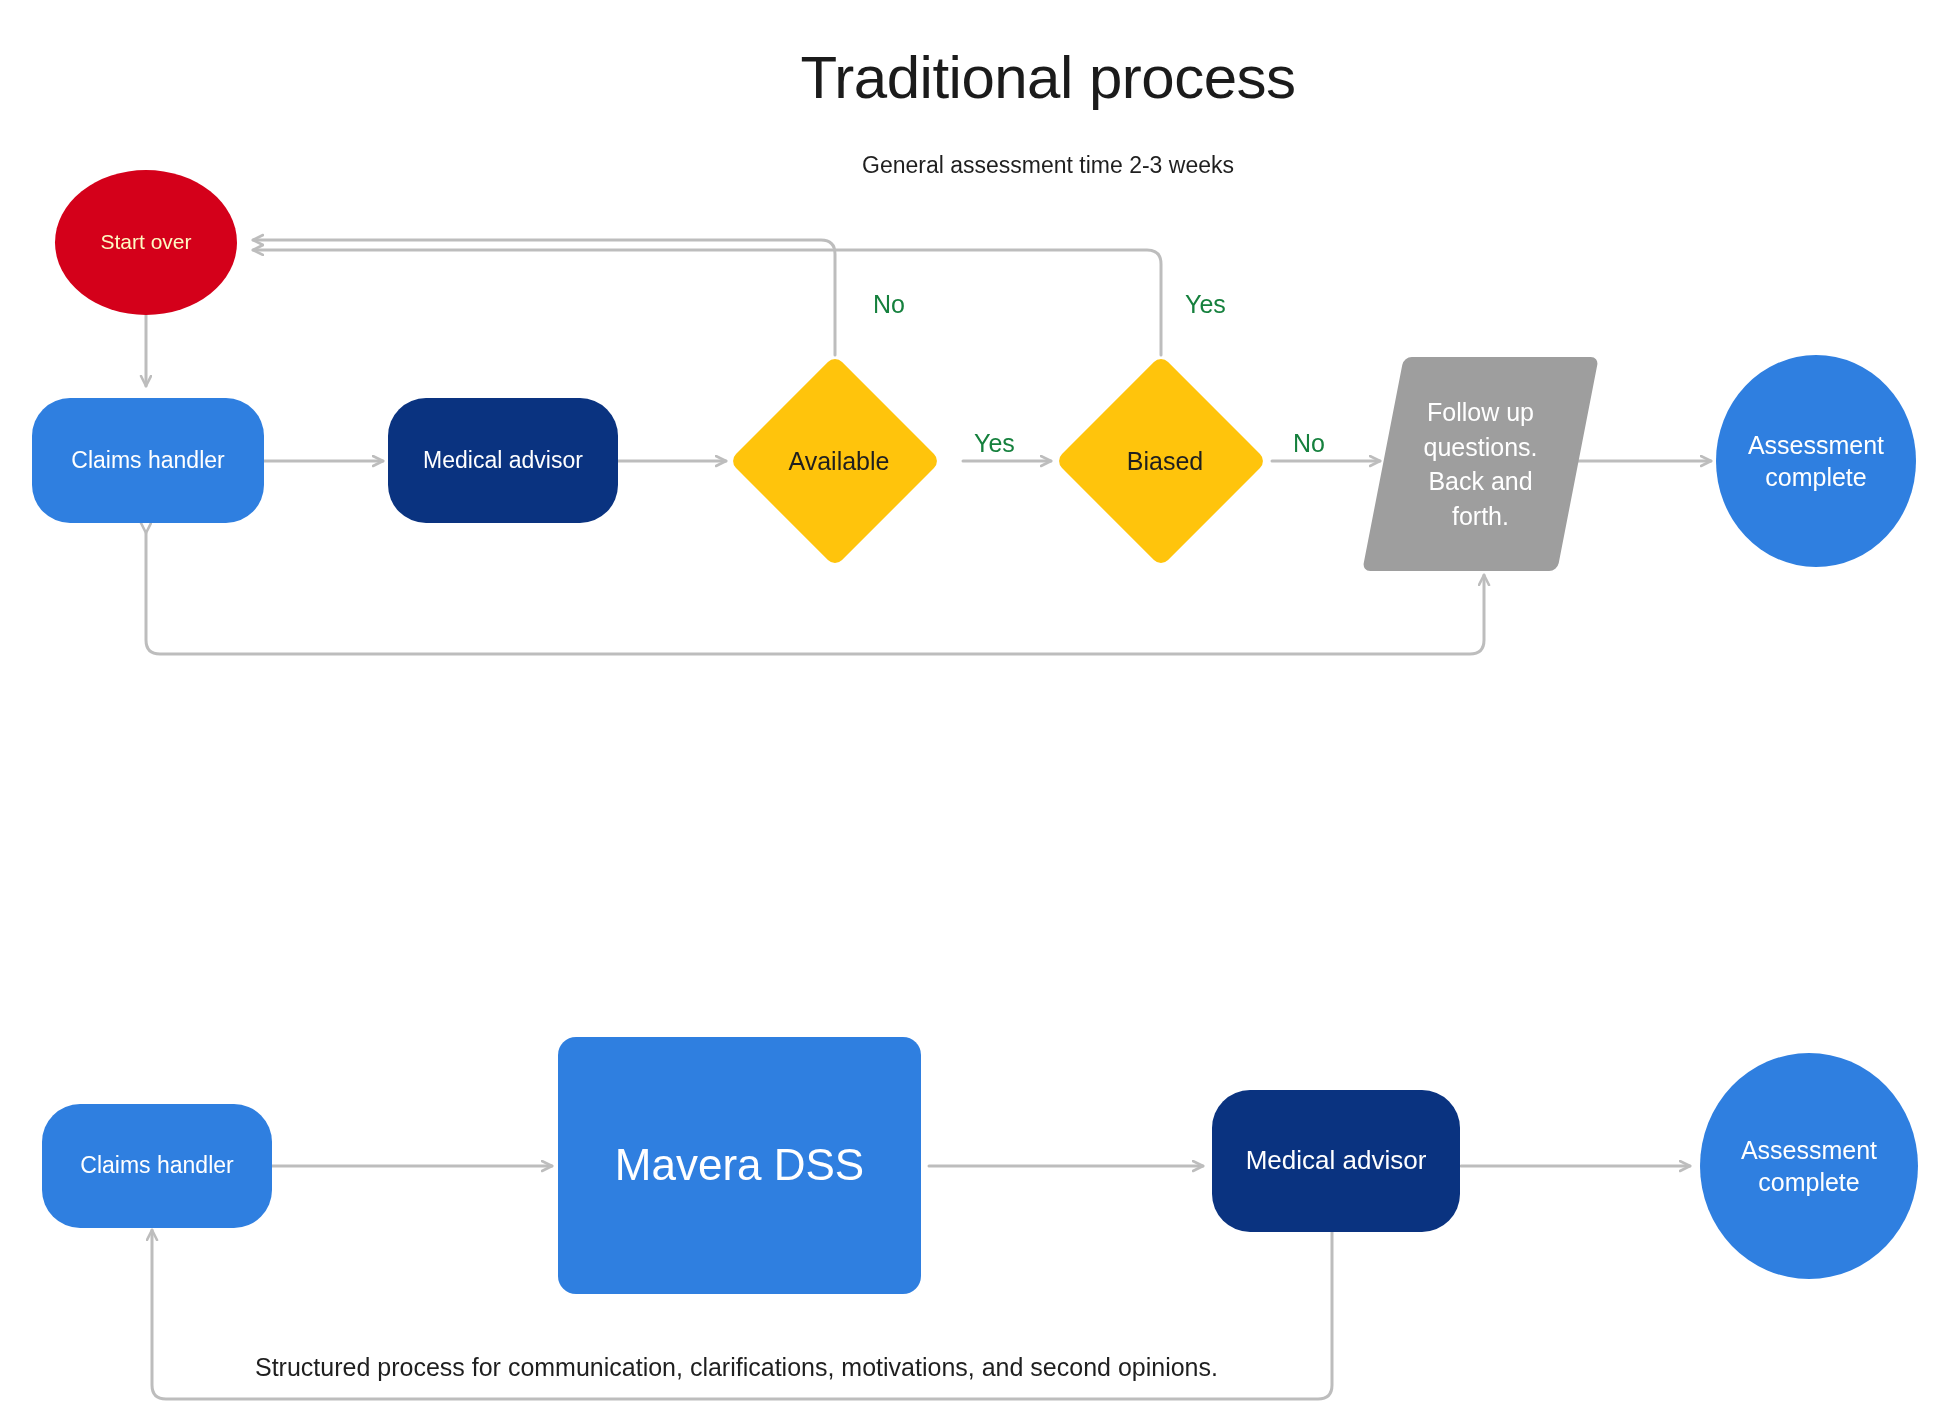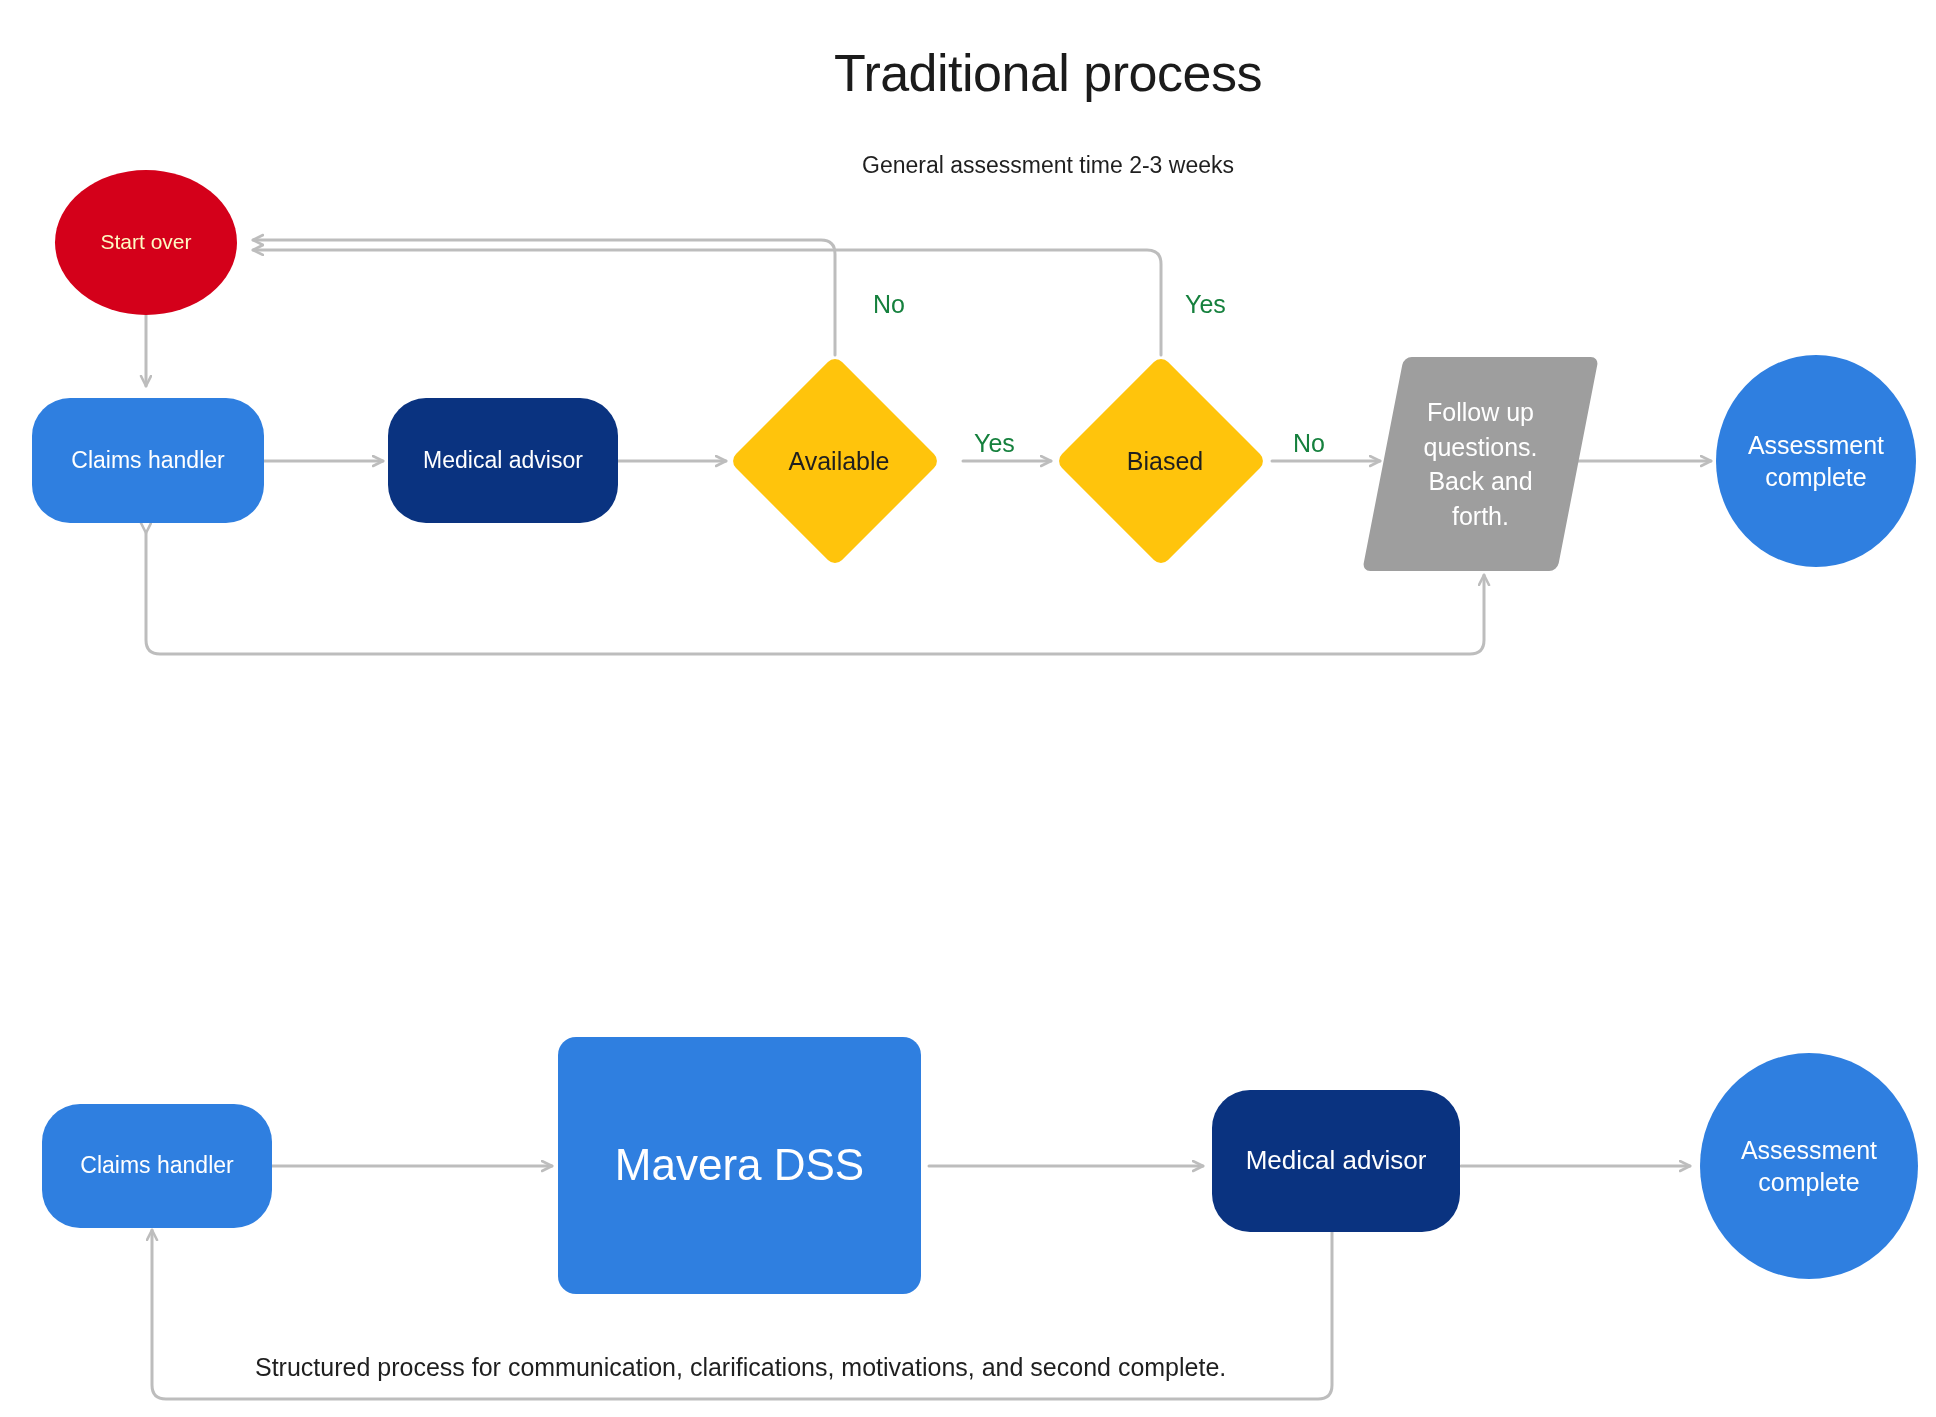--- a/index.html
+++ b/index.html
@@ -9,21 +9,21 @@
     color:#202124;
     overflow:hidden;
     position:relative;
   }
   #stage{position:absolute;left:0;top:0;width:1936px;height:1417px;}
   .svg-layer{position:absolute;left:0;top:0;width:1936px;height:1417px;}
 
   
   .section-title{
     position:absolute;
-    font-size:52px;
+    font-size:60px;
     font-weight:400;
     letter-spacing:-0.5px;
     color:#1b1b1b;
     white-space:nowrap;
     text-align:center;
   }
   .section-sub{
     position:absolute;
     font-size:23px;
     font-weight:400;
@@ -195,15 +195,15 @@
   </div>
 
   <div class="node node-round fill-navy txt-22" style="left:1212px;top:1090px;width:248px;height:142px;">
     <span class="lbl">Medical advisor</span>
   </div>
 
   <div class="node node-ellipse fill-blue txt-21" style="left:1700px;top:1053px;width:218px;height:226px;">
     <span class="lbl">Assessment complete</span>
   </div>
 
-  <div class="loop-note" style="left:255px;top:1353px;">Structured process for communication, clarifications, motivations, and second complete.</div>
+  <div class="loop-note" style="left:255px;top:1353px;">Structured process for communication, clarifications, motivations, and second opinions.</div>
 
 </div>
 
 </body></html>

